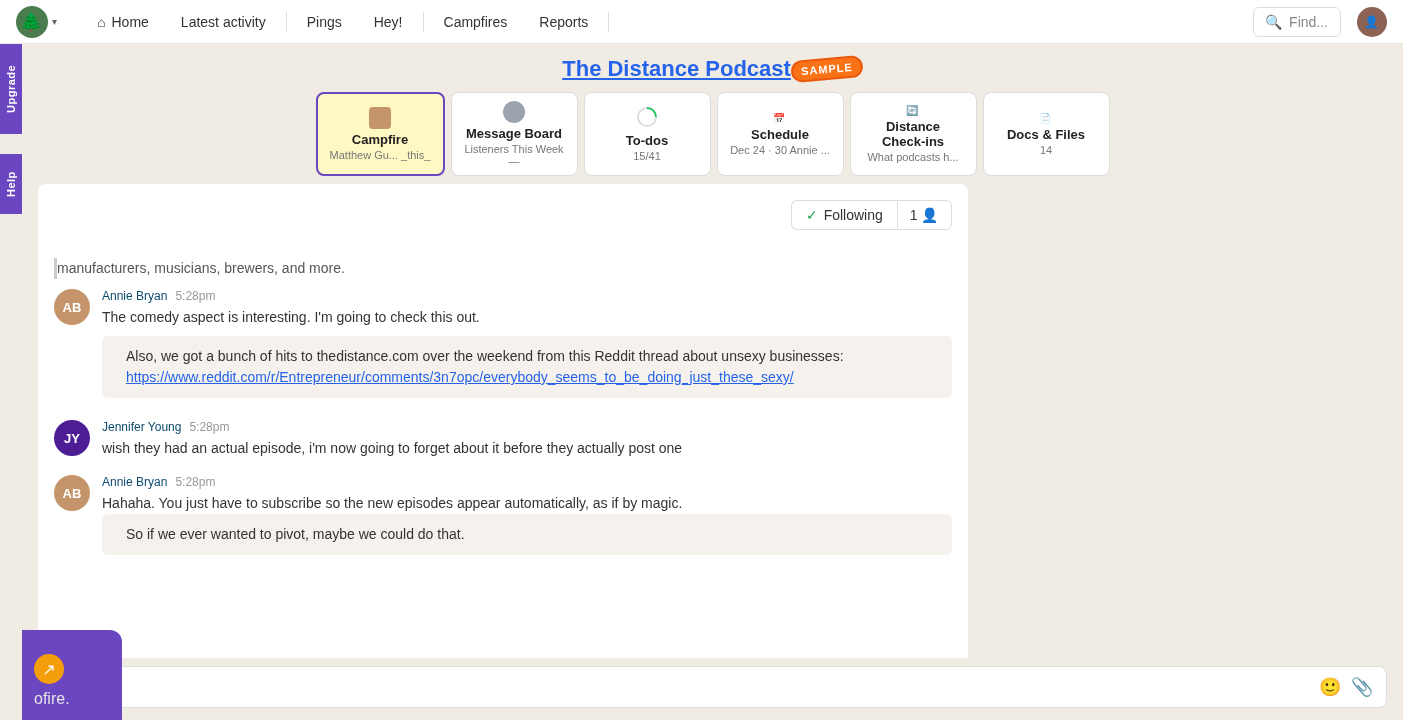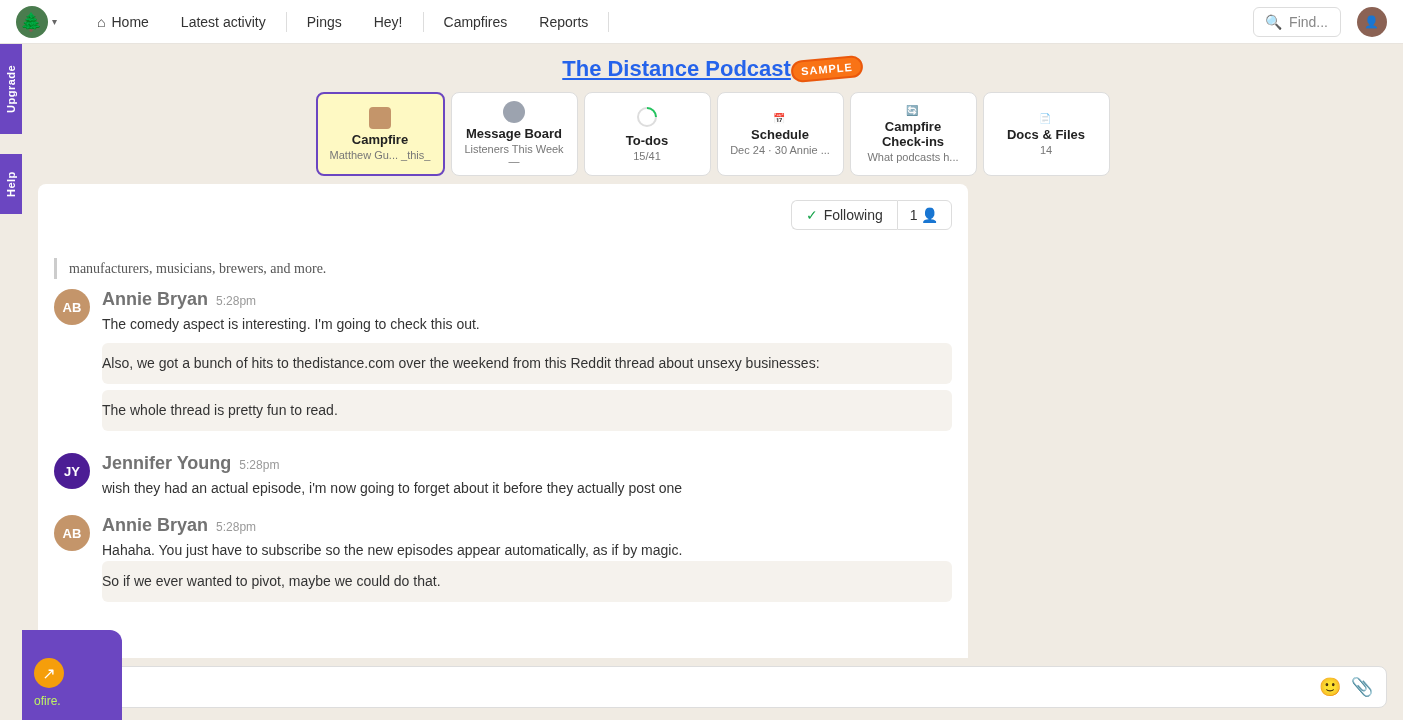--- a/index.html
+++ b/index.html
@@ -266,56 +266,54 @@
     .avatar-annie { background: #c4956a; }
     .avatar-jennifer { background: #4c1d95; }
     .message-content { flex: 1; }
     .message-header {
       display: flex;
       align-items: baseline;
       gap: 8px;
       margin-bottom: 4px;
     }
     .message-author {
-      font-weight: 700;
-      font-size: 18px;
-      color: #737373;
+      font-weight: 400;
+      font-size: 12px;
+      color: #0c4a6e;
     }
     .message-time {
       font-size: 12px;
       color: #999;
     }
     .message-text {
       font-size: 14px;
       color: #333;
       line-height: 1.5;
     }
     .message-bubble {
       background: #f5f2ed;
       border-radius: 6px;
-      padding: 10px 0;
+      padding: 10px 24px;
       font-size: 14px;
       color: #333;
       line-height: 1.5;
       margin-bottom: 6px;
     }
     .message-bubble a {
       color: #2563eb;
       text-decoration: underline;
     }
 
     
     .quote-line {
       border-left: 3px solid #ccc;
-      padding-left: 12px;
       color: #555;
       font-size: 14px;
       line-height: 1.5;
       margin-bottom: 10px;
-      font-family: Liberation Serif, serif;
     }
 
     
     .following-area {
       padding: 16px;
       display: flex;
       align-items: center;
       justify-content: flex-end;
       gap: 0;
     }
@@ -403,22 +401,22 @@
       background: #f59e0b;
       border-radius: 50%;
       display: flex;
       align-items: center;
       justify-content: center;
       color: white;
       font-size: 16px;
       margin-bottom: 6px;
     }
     .campfire-text {
-      color: #bef264;
-      font-size: 12px;
+      color: #e5e5e5;
+      font-size: 16px;
       font-weight: 500;
     }
   </style>
 </head>
 <body>
 
 <div class="top-nav">
   <div class="nav-logo">
     <div class="nav-logo-icon">🌲</div>
     <span class="nav-logo-caret">▾</span>
@@ -493,21 +491,21 @@
         <span class="tool-tab-name">To-dos</span>
         <span class="tool-tab-sub">15/41</span>
       </div>
       <div class="tool-tab">
         <div style="font-size:10px;color:#666;margin-bottom:3px;">📅</div>
         <span class="tool-tab-name">Schedule</span>
         <span class="tool-tab-sub">Dec 24 · 30   Annie ...</span>
       </div>
       <div class="tool-tab">
         <div style="font-size:10px;color:#666;margin-bottom:3px;">🔄</div>
-        <span class="tool-tab-name">Campfire Check-ins</span>
+        <span class="tool-tab-name">Distance Check-ins</span>
         <span class="tool-tab-sub">What podcasts h...</span>
       </div>
       <div class="tool-tab">
         <div style="font-size:10px;color:#666;margin-bottom:3px;">📄</div>
         <span class="tool-tab-name">Docs &amp; Files</span>
         <span class="tool-tab-sub">14</span>
       </div>
     </div>
   </div>
 
@@ -536,23 +534,21 @@
           <div class="message-content">
             <div class="message-header">
               <span class="message-author">Annie Bryan</span>
               <span class="message-time">5:28pm</span>
             </div>
             <div class="message-text">
               <span>The comedy aspect is interesting. I'm going to check this out.</span>
             </div>
             <div class="message-bubble" style="margin-top:8px;">
               <span>Also, we got a bunch of hits to thedistance.com over the weekend from this Reddit thread about unsexy businesses:</span><br>
-            </div>
-            <div class="message-bubble">
-              <span>The whole thread is pretty fun to read.</span>
+              <a href="#">https://www.reddit.com/r/Entrepreneur/comments/3n7opc/everybody_seems_to_be_doing_just_these_sexy/</a>
             </div>
           </div>
         </div>
 
         <div class="message-block">
           <div class="message-avatar avatar-jennifer">JY</div>
           <div class="message-content">
             <div class="message-header">
               <span class="message-author">Jennifer Young</span>
               <span class="message-time">5:28pm</span>

